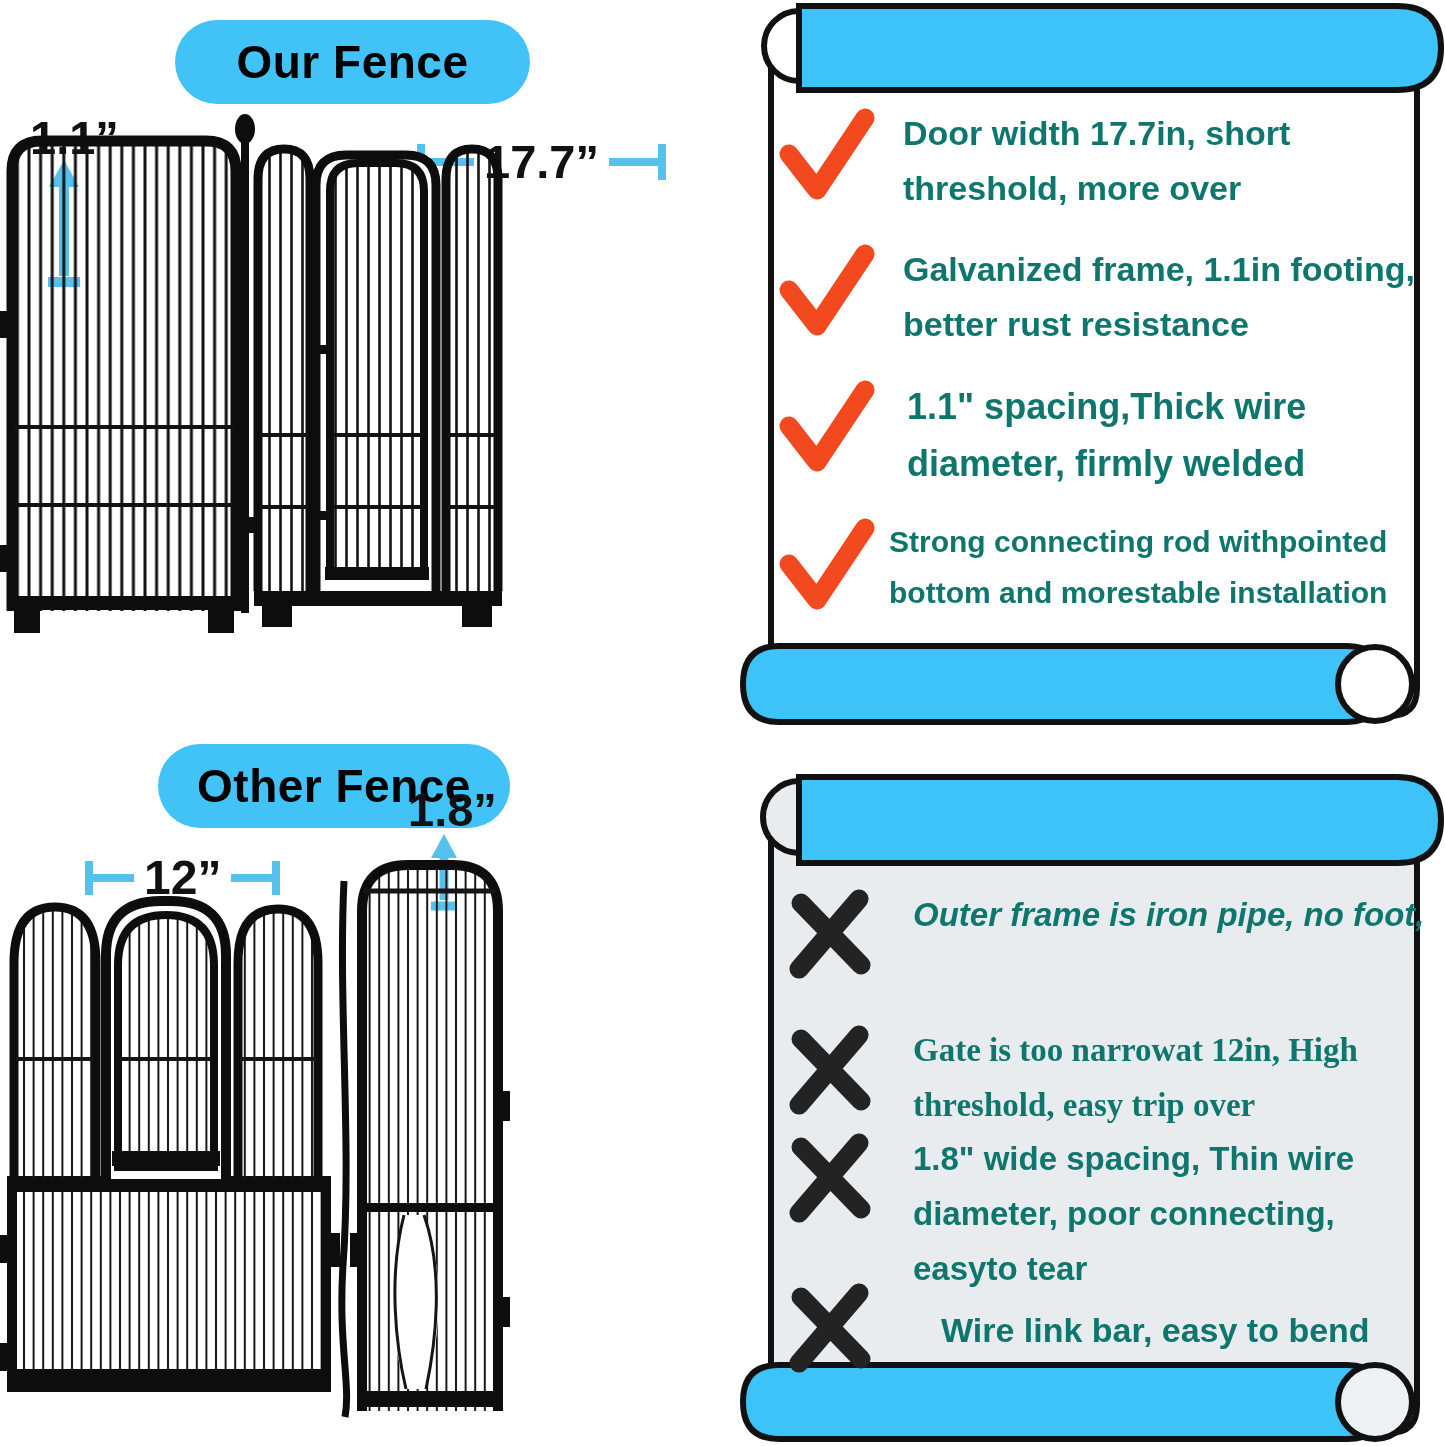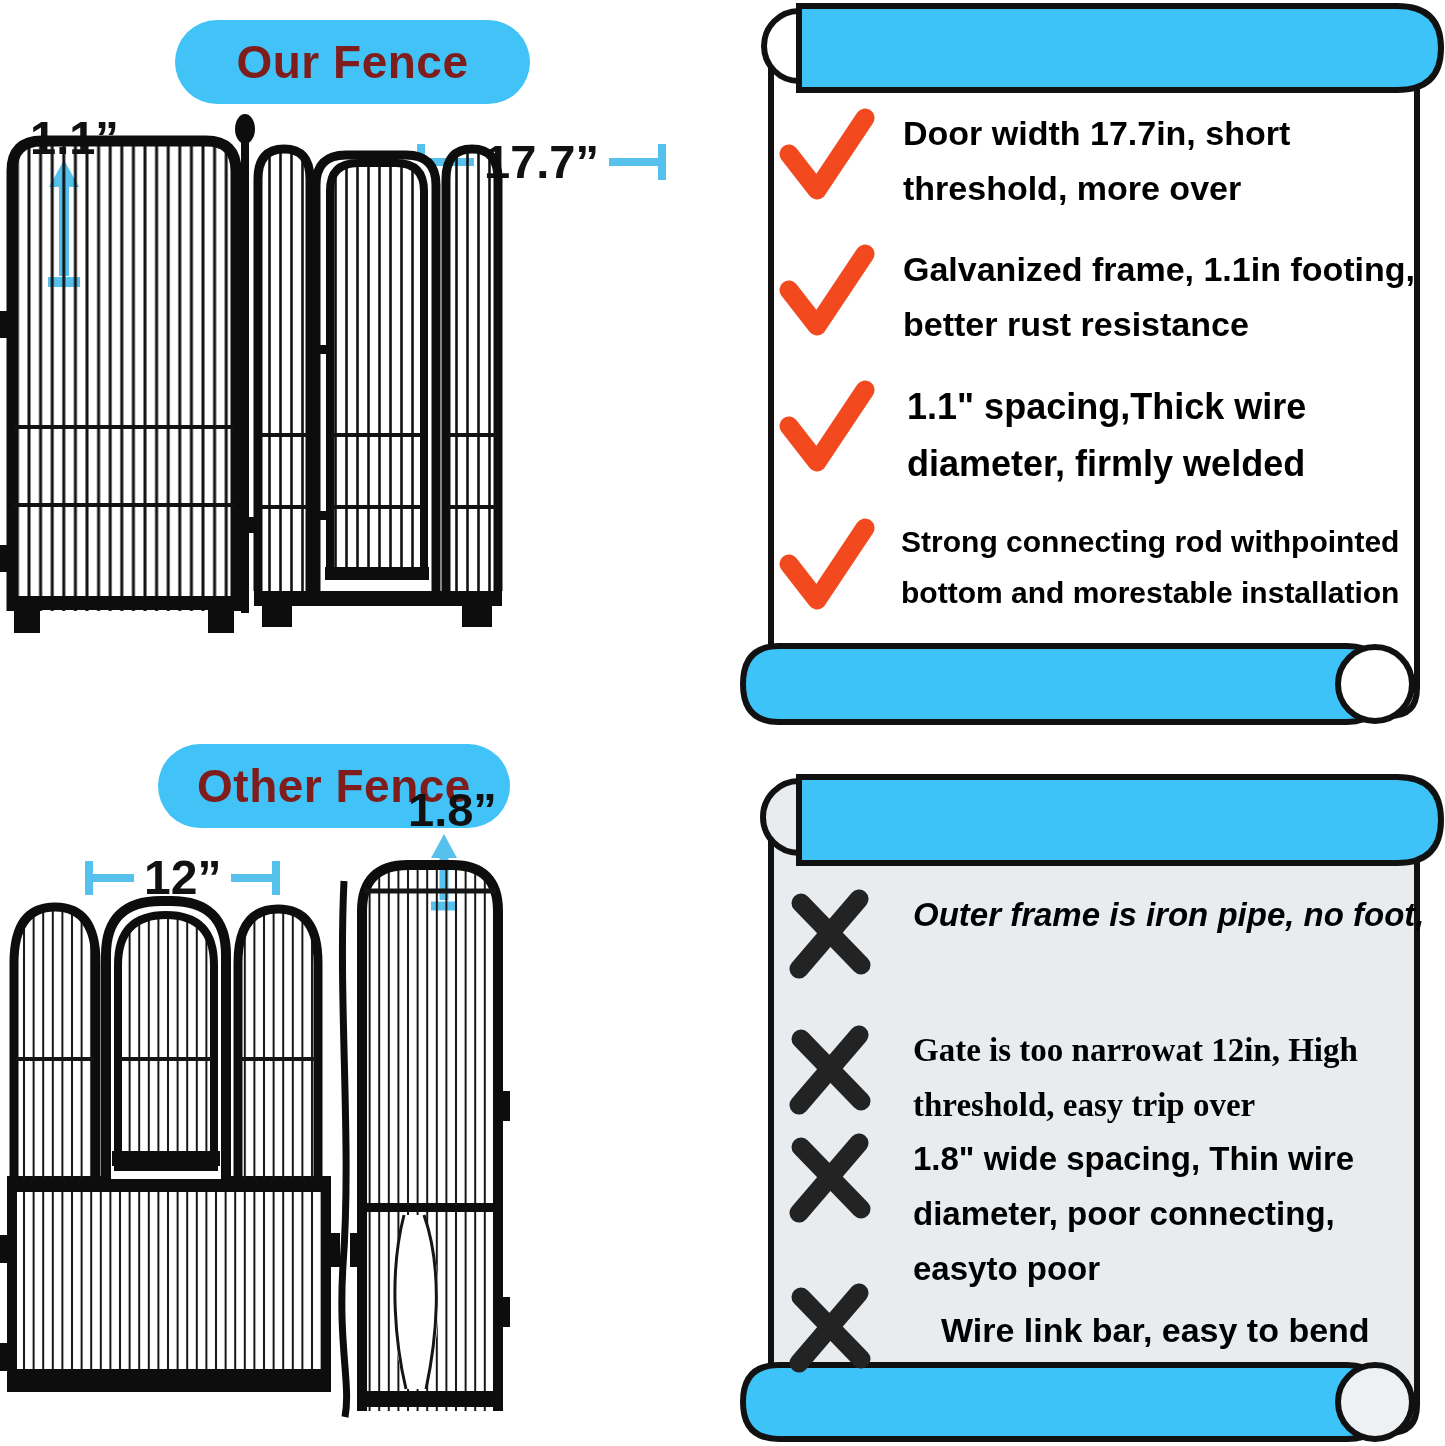--- a/index.html
+++ b/index.html
@@ -5,30 +5,30 @@
   html,body{margin:0;padding:0;background:#ffffff;}
   .canvas{
     position:relative;width:1445px;height:1446px;background:#ffffff;overflow:hidden;
     font-family:"Liberation Sans",sans-serif;color:#141414;
   }
   .abs{position:absolute;}
   
   .pill{
     position:absolute;display:flex;align-items:center;justify-content:center;
     background:#41c3f7;border-radius:45px;
-    font-weight:bold;font-size:46px;color:#7f1d1d;letter-spacing:.5px;
+    font-weight:bold;font-size:46px;color:#000000;letter-spacing:.5px;
   }
   
   .measure-text{font-weight:bold;color:#111;white-space:nowrap;}
   .measure-row{position:absolute;display:flex;align-items:center;gap:10px;}
   
   .item{position:absolute;display:flex;align-items:flex-start;}
   .item .icon-box{flex:0 0 auto;}
   .item .lines{display:flex;flex-direction:column;}
-  .item .lines span{display:block;white-space:nowrap;font-weight:bold;color:#000000;}
+  .item .lines span{display:block;white-space:nowrap;font-weight:bold;color:#0f766e;}
   .scroll-wrap{position:absolute;}
   .scroll-wrap svg.scroll-bg{position:absolute;left:0;top:0;}
 </style>
 </head>
 <body>
 
 <div class="canvas">
 
   <div class="pill" style="left:175px;top:20px;width:355px;height:84px;">
     <span>Our Fence</span>
@@ -133,21 +133,21 @@
       <div class="lines" style="margin-left:30px;font-size:36px;line-height:57px;">
         <span>1.1" spacing,Thick wire</span>
         <span>diameter, firmly welded</span>
       </div>
     </div>
 
     <div class="item" style="left:42px;top:516px;">
       <svg class="icon-box" width="100" height="96" viewBox="0 0 100 96">
         <path d="M12 48 L40 84 L88 12" stroke="#f2491f" stroke-width="19" fill="none" stroke-linecap="round" stroke-linejoin="round"></path>
       </svg>
-      <div class="lines" style="margin-left:24px;font-size:30px;line-height:51px;text-align:right;">
+      <div class="lines" style="margin-left:12px;font-size:30px;line-height:51px;">
         <span>Strong connecting rod withpointed</span>
         <span>bottom and morestable installation</span>
       </div>
     </div>
   </div>
 
   <div class="pill" style="left:158px;top:744px;width:352px;height:84px;">
     <span>Other Fence</span>
   </div>
 
@@ -236,21 +236,21 @@
       </div>
     </div>
 
     <div class="item" style="left:52px;top:366px;">
       <svg class="icon-box" width="88" height="92" viewBox="0 0 88 92">
         <path d="M14 16 L74 78 M72 12 L12 82" stroke="#232323" stroke-width="19" fill="none" stroke-linecap="round"></path>
       </svg>
       <div class="lines" style="margin-left:38px;font-size:33px;line-height:55px;">
         <span>1.8" wide spacing, Thin wire</span>
         <span>diameter, poor connecting,</span>
-        <span>easyto poor</span>
+        <span>easyto tear</span>
       </div>
     </div>
 
     <div class="item" style="left:52px;top:516px;gap:28px;">
       <svg class="icon-box" width="88" height="92" viewBox="0 0 88 92">
         <path d="M14 16 L74 78 M72 12 L12 82" stroke="#232323" stroke-width="19" fill="none" stroke-linecap="round"></path>
       </svg>
       <div class="lines" style="margin-left:38px;font-size:34px;line-height:55px;padding-top:22px;">
         <span>Wire link bar, easy to bend</span>
       </div>

